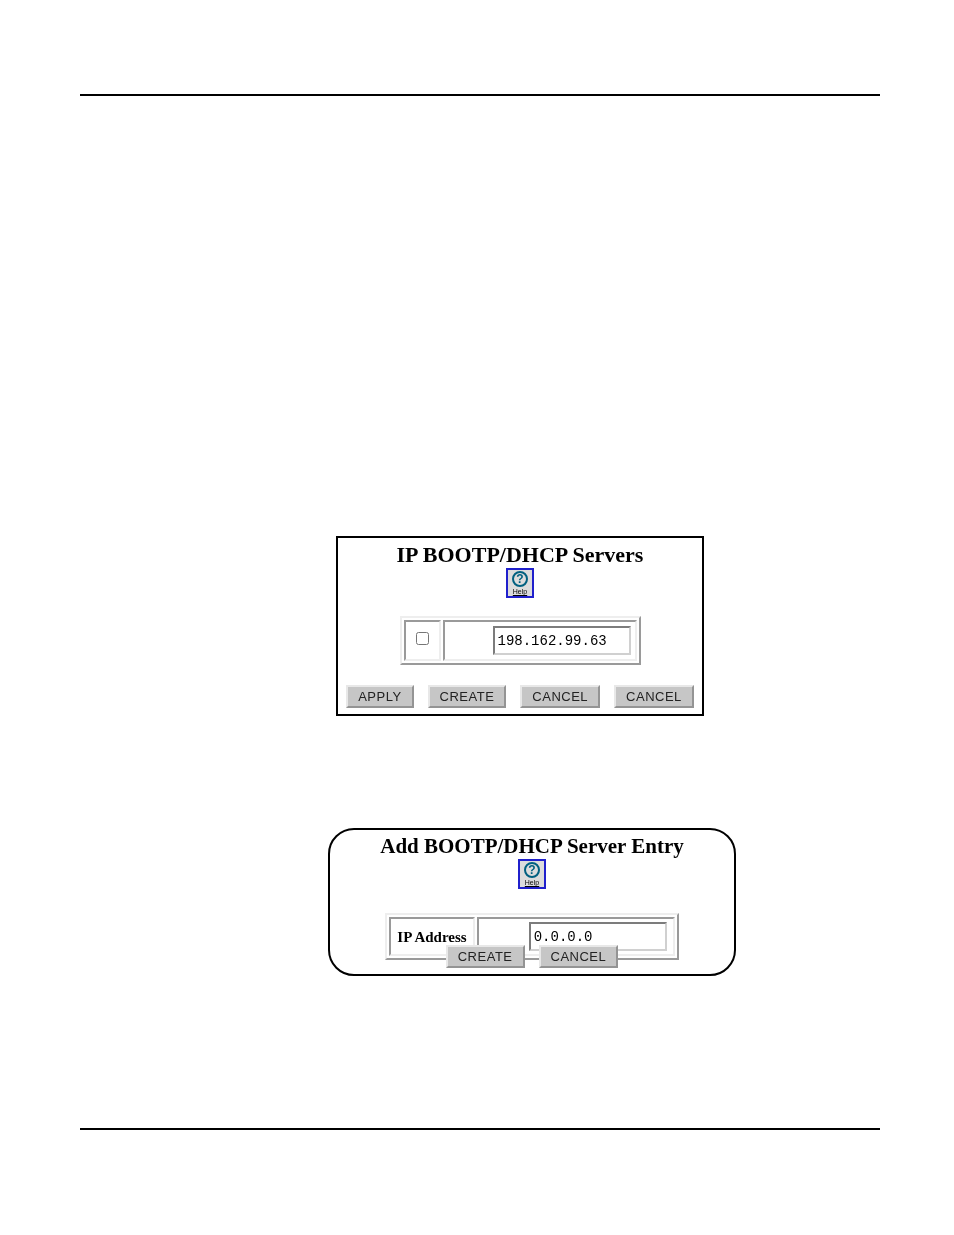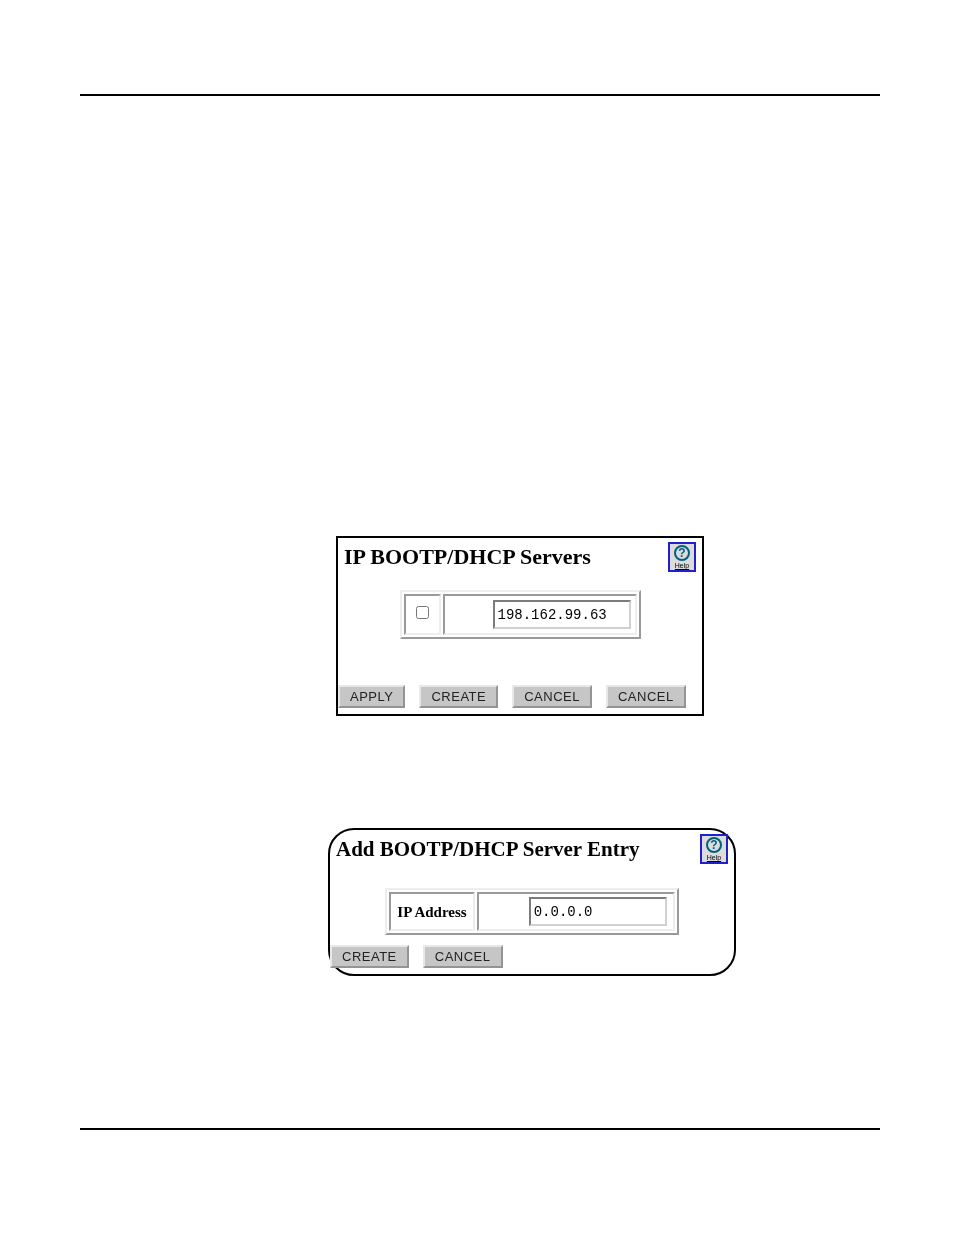--- a/index.html
+++ b/index.html
@@ -5,42 +5,42 @@
 * { box-sizing: border-box; margin: 0; padding: 0; }
 body { width: 954px; height: 1235px; background: #fff; font-family: "Times New Roman", Times, serif; position: relative; }
 .top-rule { position: absolute; top: 94px; left: 80px; width: 800px; border-top: 2px solid #000; }
 .bottom-rule { position: absolute; top: 1128px; left: 80px; width: 800px; border-top: 2px solid #000; }
 
 .dialog { position: absolute; background: #fff; border: 2px solid #000; }
 
 .dlg1 { top: 536px; left: 336px; width: 368px; height: 180px; }
 .dlg2 { top: 828px; left: 328px; width: 408px; height: 148px; border-radius: 26px; }
 
-.dlg-header { display: flex; align-items: center; padding: 4px 6px; }
+.dlg-header { display: flex; align-items: center; padding: 4px 6px; flex-direction: column; }
 .dlg-title { font-weight: bold; font-size: 22px; flex: 1; }
 .dlg-title.sm { font-size: 21px; }
 
 .help-icon { width: 28px; height: 30px; border: 2px solid #2020cc; background: #dcdcdc; display: flex; flex-direction: column; align-items: center; justify-content: center; line-height: 1; cursor: pointer; }
 .qmark { width: 16px; height: 16px; border: 2px solid #006080; border-radius: 50%; color: #006080; font-size: 12px; font-weight: bold; font-family: Arial, sans-serif; display: flex; align-items: center; justify-content: center; }
 .help-txt { font-size: 7px; font-family: Arial, sans-serif; color: #000; text-decoration: underline; margin-top: 1px; }
 
 .tbl-wrap { display: flex; justify-content: center; margin-top: 14px; }
 .sel-table { border: 2px outset #eee; }
 .sel-table td, .sel-table th { border: 2px inset #eee; background: #fff; font-family: "Times New Roman", serif; font-size: 15px; font-weight: bold; padding: 2px 6px; text-align: center; }
 .sel-table th.ip { width: 148px; }
 .sel-table td.chk { padding: 6px 10px; }
 .sel-table td.ipcell { padding: 4px 4px; }
 
 input[type="checkbox"] { width: 13px; height: 13px; }
 
 .textbox { font-family: "Courier New", monospace; font-size: 14px; background: #fff; border: 2px inset #d0d0d0; padding: 7px 3px; height: 29px; margin-left: 44px; }
 .textbox.w1 { width: 138px; }
 .textbox.w2 { width: 138px; }
 
-.btn-row { display: flex; gap: 14px; position: absolute; bottom: 6px; left: 0; right: 0; }
+.btn-row { display: flex; justify-content: center; gap: 14px; position: absolute; bottom: 6px; left: 0; right: 0; }
 .btn { font-family: Arial, sans-serif; font-size: 13px; background: #c6c6c6; border: 2px outset #e8e8e8; padding: 2px 10px; cursor: pointer; letter-spacing: 0.5px; color: #222; }
 
 .add-row { display: flex; justify-content: center; margin-top: 20px; }
 .add-table { border: 2px outset #eee; }
 .add-table td { border: 2px inset #eee; background: #fff; padding: 3px 6px; }
 .add-lbl { font-family: "Times New Roman", serif; font-size: 15px; font-weight: bold; }
 </style>
 </head>
 <body>
 

